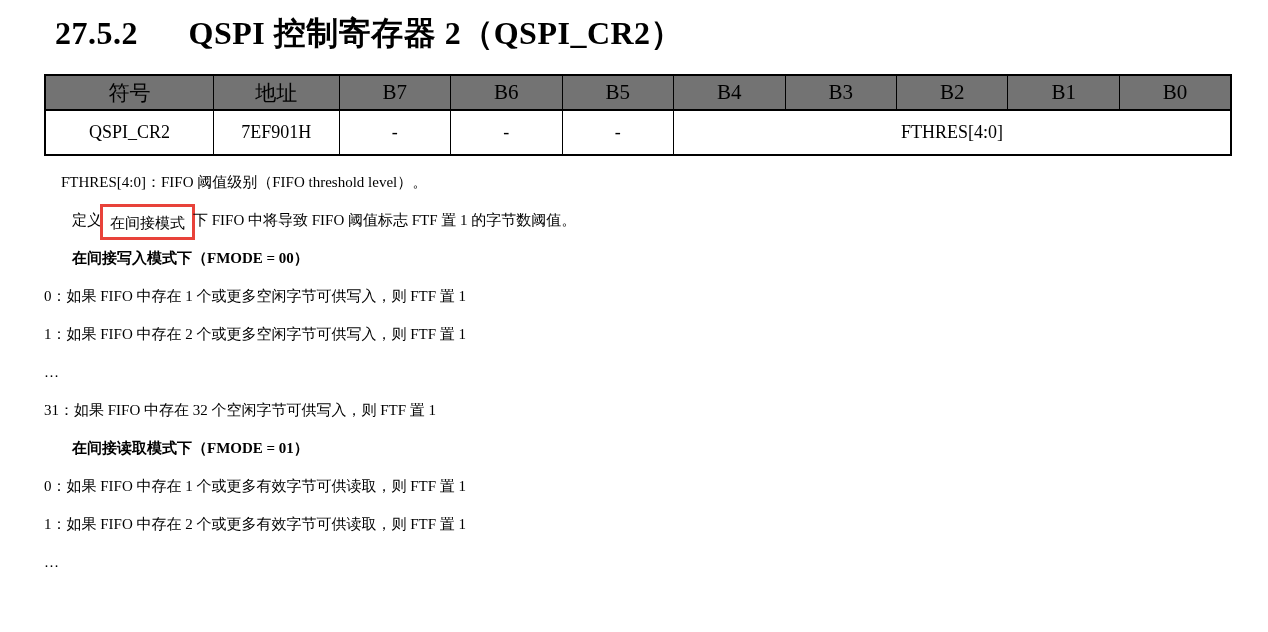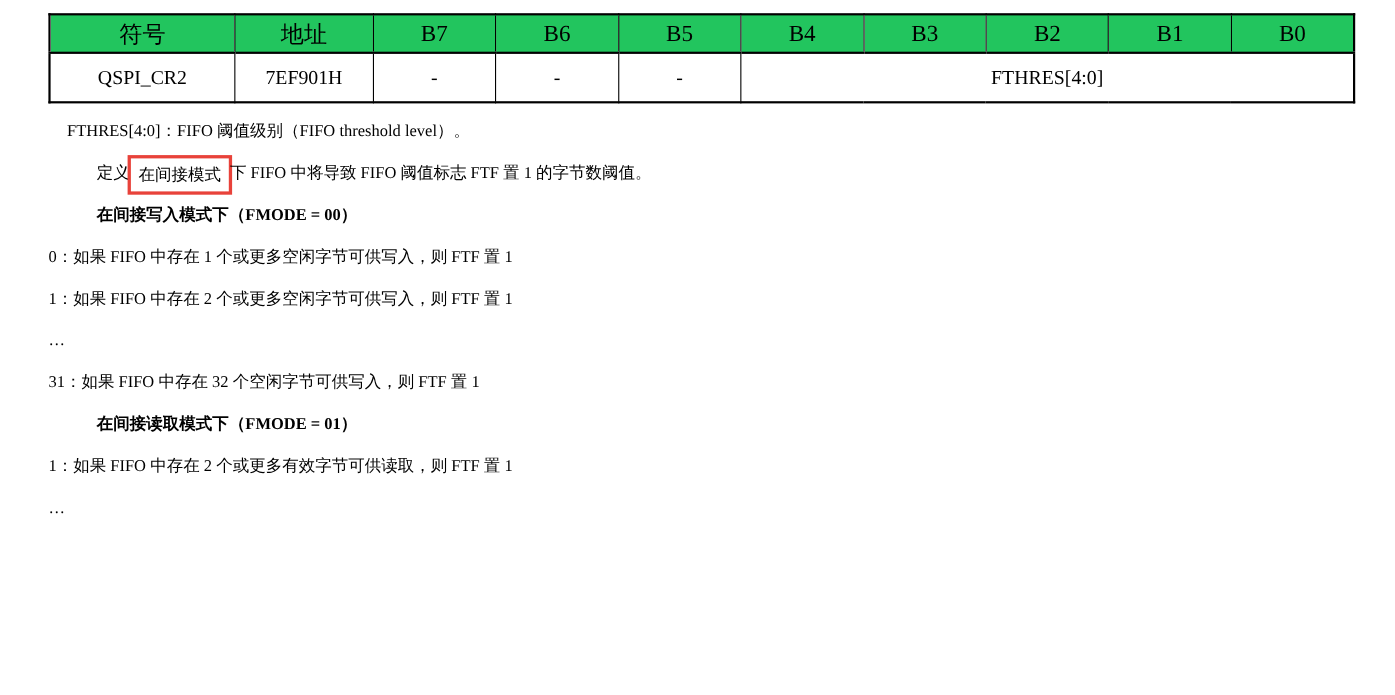--- a/index.html
+++ b/index.html
@@ -32,60 +32,64 @@
     table-layout: fixed;
   }
   table.reg-table th, table.reg-table td {
     border: 1px solid #000000;
     text-align: center;
     vertical-align: middle;
     overflow: hidden;
     white-space: nowrap;
   }
   table.reg-table thead th {
-    background: #22c55e;
+    background: #737373;
     font-weight: normal;
     font-size: 21px;
     height: 35px;
     border-bottom: 2px solid #000000;
   }
   table.reg-table tbody td {
     font-size: 18px;
     height: 45px;
     background: #ffffff;
   }
 
   
   .text-block { margin-top: 7px; }
   .line {
     height: 38px;
     line-height: 38px;
     font-size: 15px;
     white-space: nowrap;
   }
   .l-field  { margin-left: 17px; }
-  .l-indent { margin-left: 44px; }
+  .l-indent { margin-left: 28px; }
   .l-item   { }
   .bold     { font-weight: bold; }
 
   .red-box {
     display: inline-block;
     border: 3px solid #e8423a;
     padding: 0 7px;
     margin: 0 -2px;
     height: 36px;
     line-height: 33px;
     vertical-align: middle;
   }
 </style>
 </head>
 <body>
 
 <div class="page">
 
+  <div class="title">
+    <span class="title-num">27.5.2</span>
+    <span class="title-text">QSPI 控制寄存器 2（QSPI_CR2）</span>
+  </div>
 
   <table class="reg-table">
     <colgroup>
       <col style="width:14.2%">
       <col style="width:10.6%">
       <col style="width:9.4%">
         <col style="width:9.4%">
         <col style="width:9.4%">
         <col style="width:9.4%">
       <col style="width:9.4%">
@@ -127,17 +131,18 @@
       <span>定义</span><span class="red-box">在间接模式</span><span>下 FIFO 中将导致 FIFO 阈值标志 FTF 置 1 的字节数阈值。</span>
     </div>
 
     <div class="line l-indent bold">在间接写入模式下（FMODE = 00）</div>
     <div class="line l-item">0：如果 FIFO 中存在 1 个或更多空闲字节可供写入，则 FTF 置 1</div>
     <div class="line l-item">1：如果 FIFO 中存在 2 个或更多空闲字节可供写入，则 FTF 置 1</div>
     <div class="line l-item">…</div>
     <div class="line l-item">31：如果 FIFO 中存在 32 个空闲字节可供写入，则 FTF 置 1</div>
 
     <div class="line l-indent bold">在间接读取模式下（FMODE = 01）</div>
+    <div class="line l-item">0：如果 FIFO 中存在 1 个或更多有效字节可供读取，则 FTF 置 1</div>
     <div class="line l-item">1：如果 FIFO 中存在 2 个或更多有效字节可供读取，则 FTF 置 1</div>
     <div class="line l-item">…</div>
 
   </div>
 </div>
 
 </body></html>

